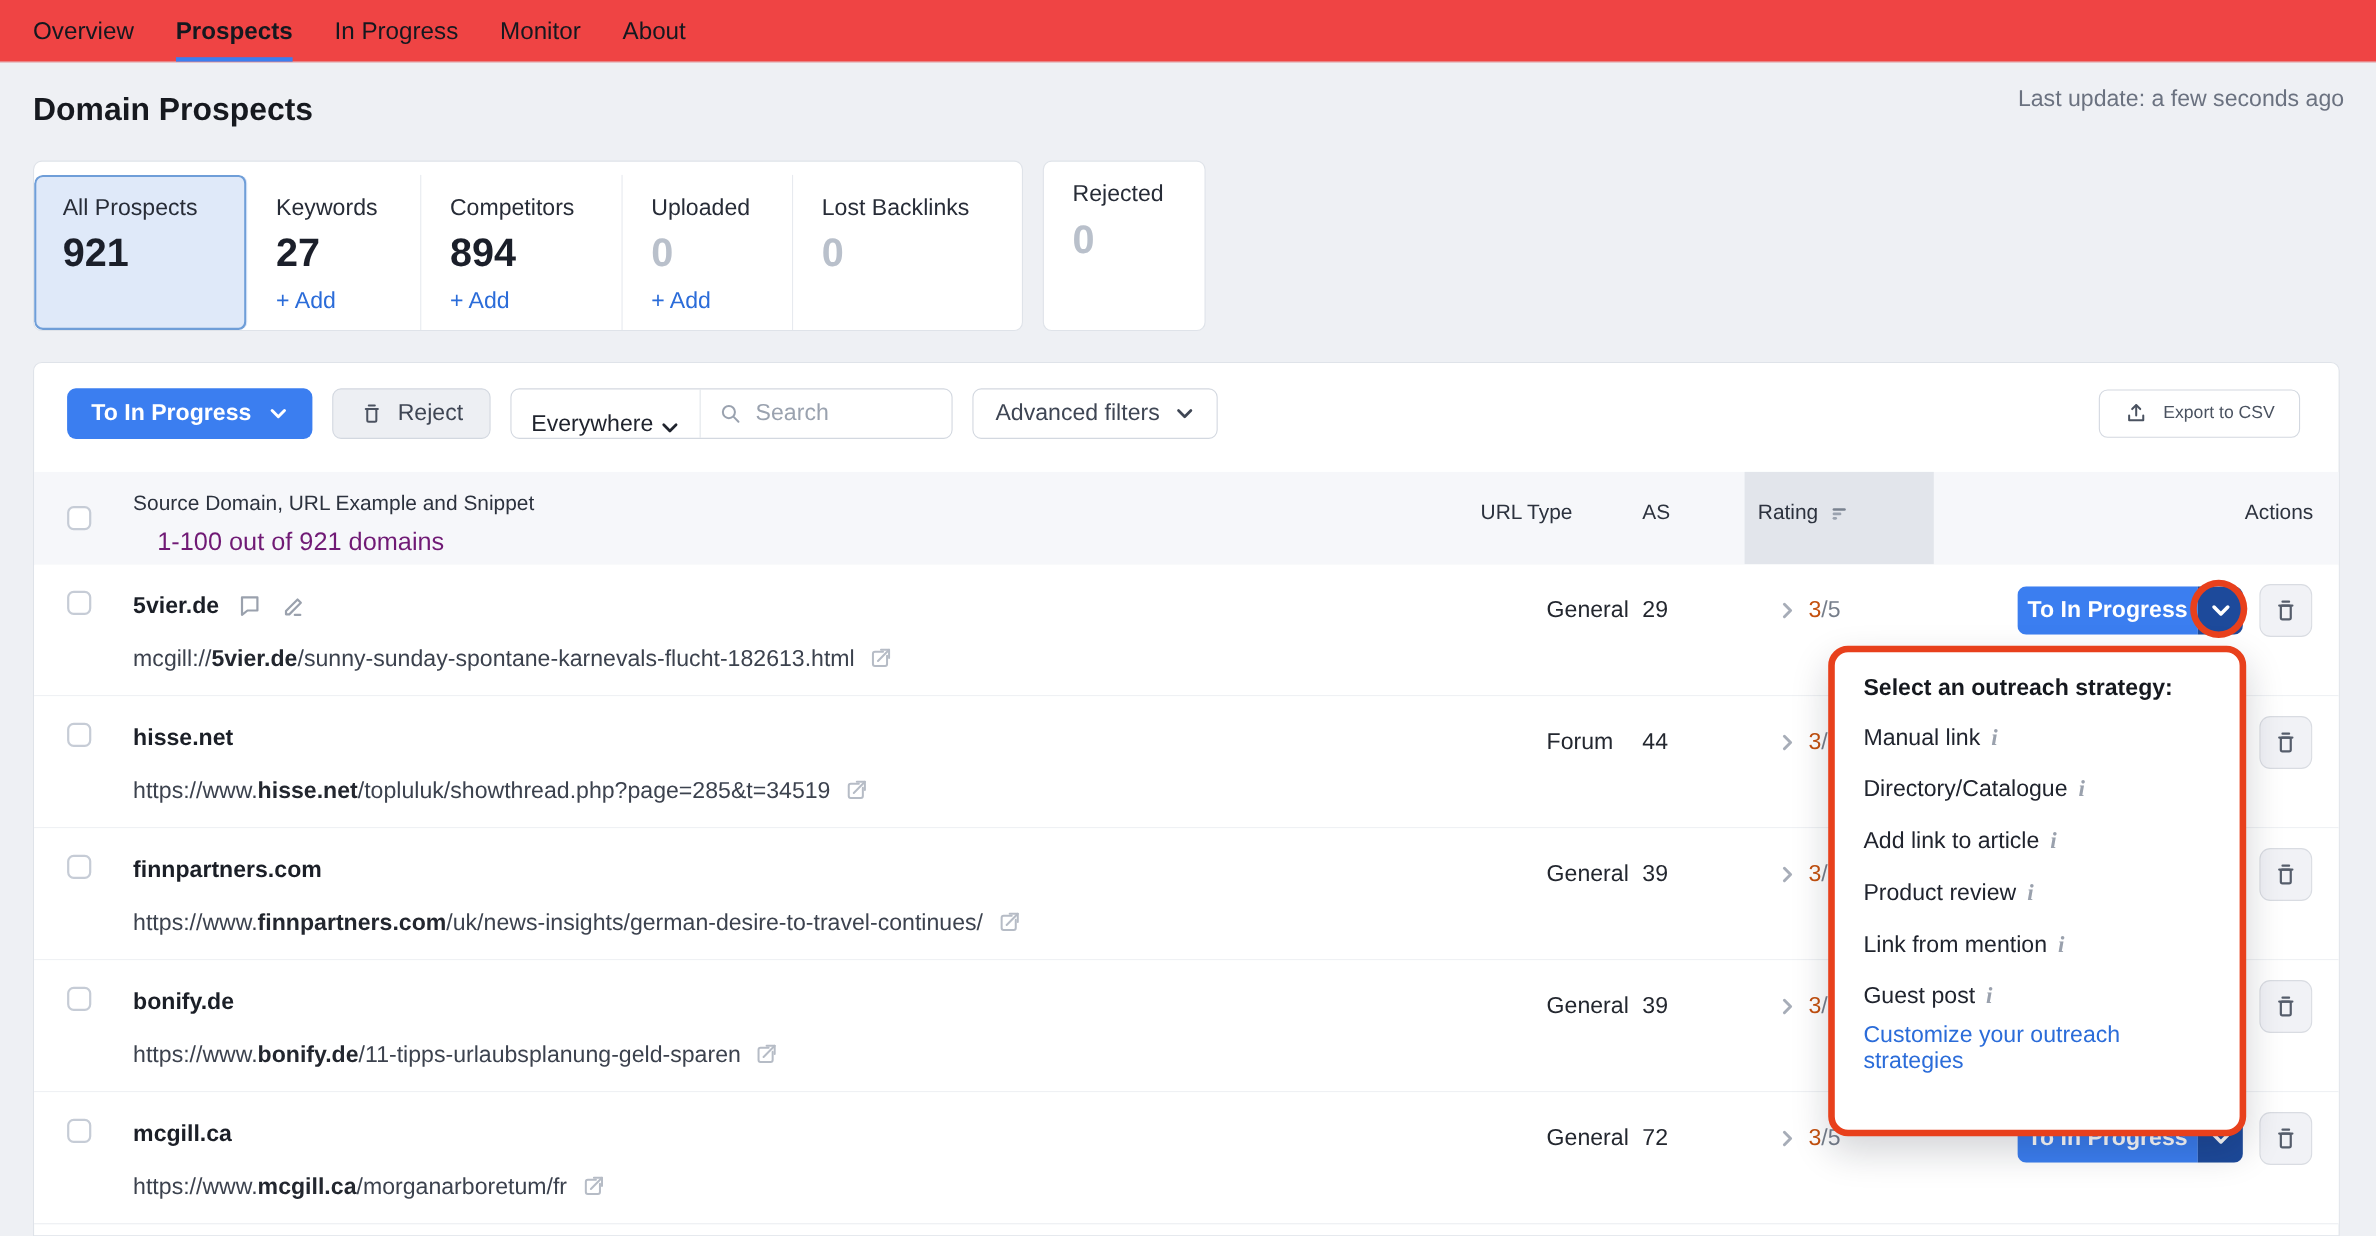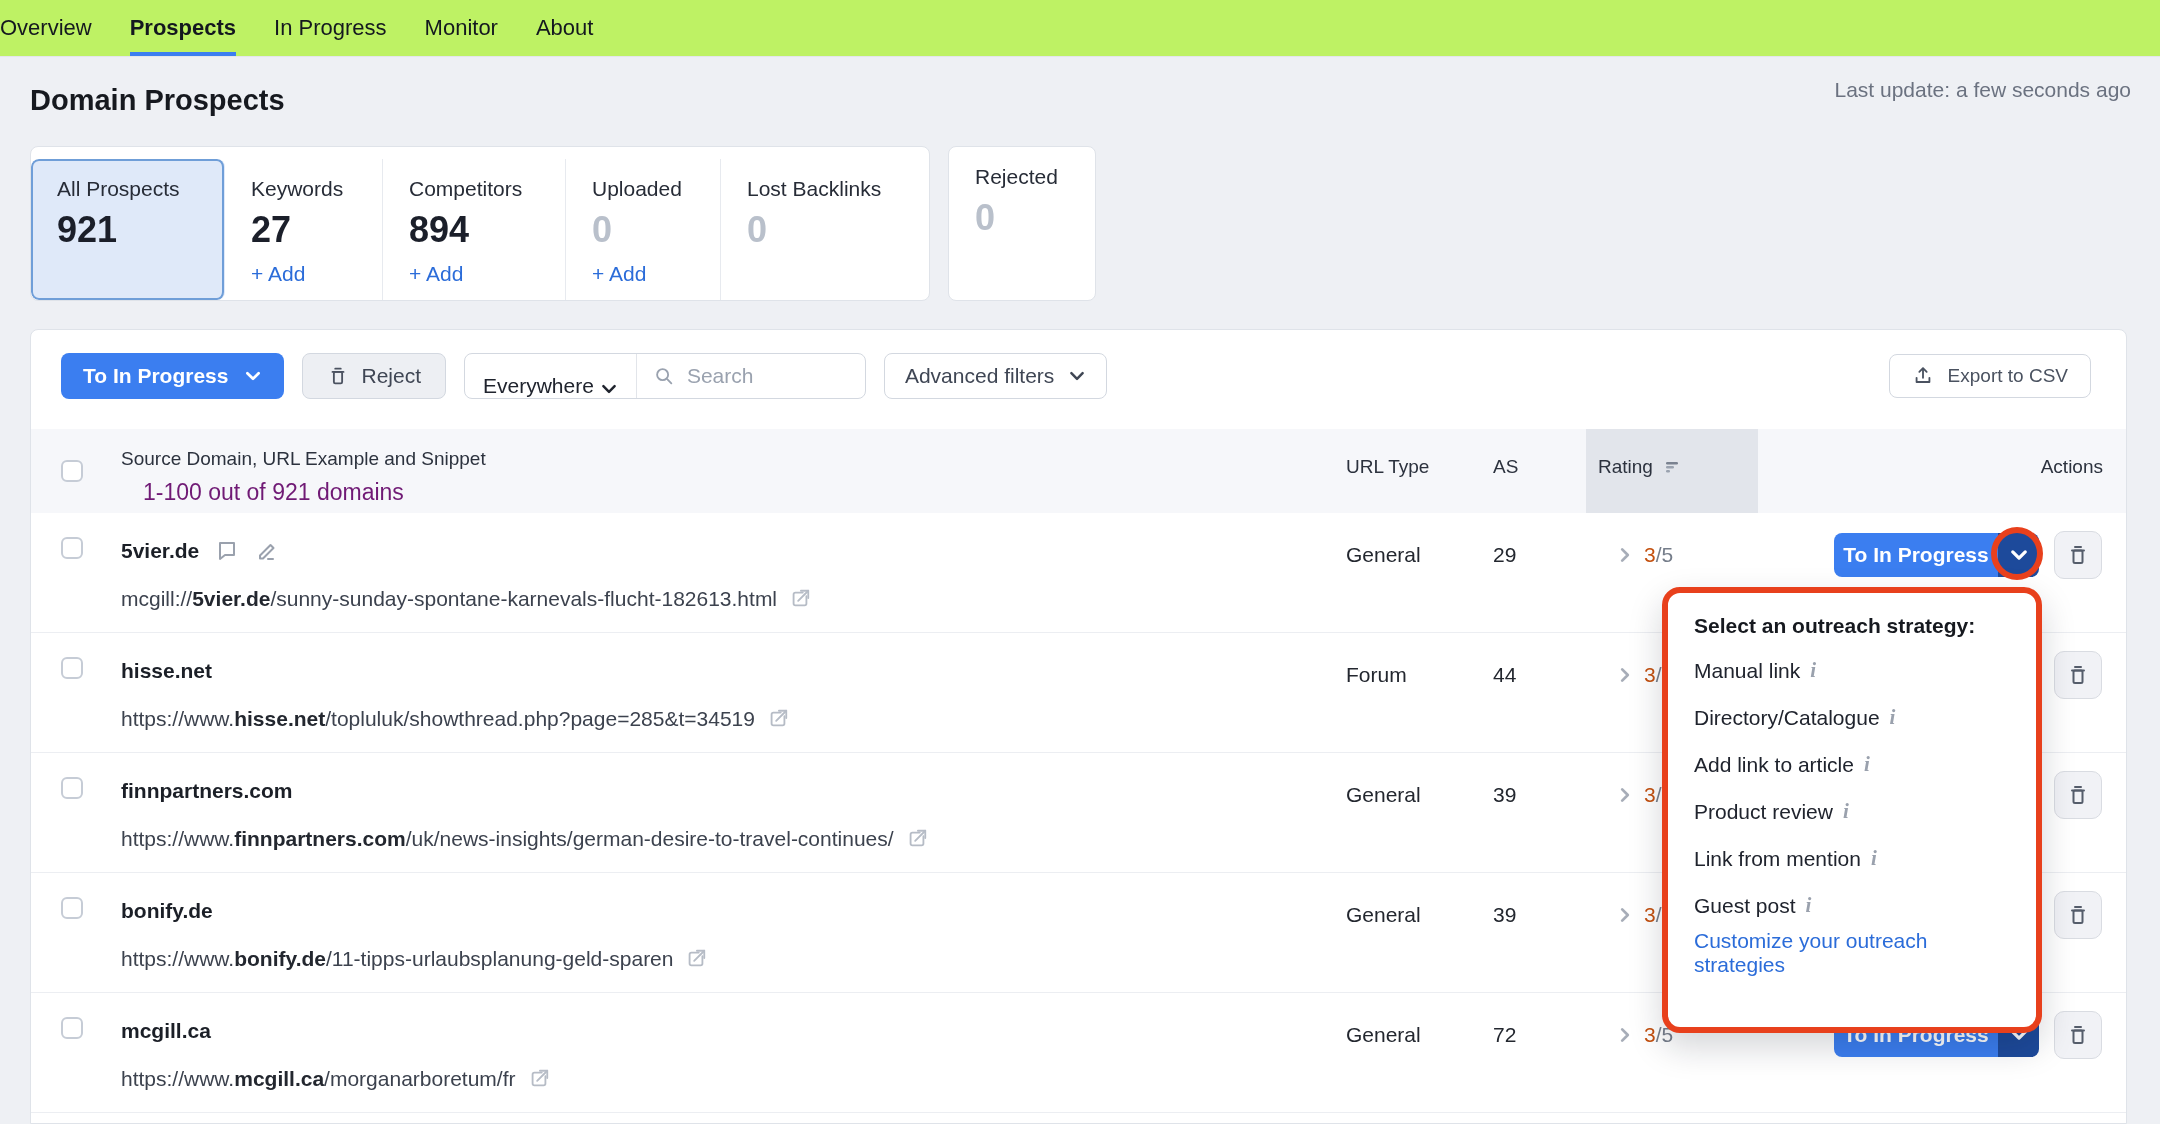--- a/index.html
+++ b/index.html
@@ -1,19 +1,19 @@
 <!DOCTYPE html>
 <html style="--accent_blue: #3b7ef0; --dark_blue: #1d4a9b; --link_blue: #2b6cd9; --green: #3f9779; --rating_orange: #c4500e; --annotation_red: #e8401c; --selected_tab_bg: #dfe9f9; --selected_tab_border: #6f9ed8;"><head>
 <meta charset="utf-8">
 <style>
   html,body{margin:0;padding:0;background:#eef0f4;font-family:"Liberation Sans","DejaVu Sans",sans-serif;color:#20242e;}
   #screen{position:relative;width:2160px;height:1124px;overflow:hidden;background:#eef0f4;}
 
   
-  .topnav{position:absolute;top:0;left:0;right:0;height:57px;background:#bef264;border-bottom:1px solid #e4e6ea;display:flex;align-items:stretch;gap:38px;z-index:5;box-sizing:border-box;}
+  .topnav{position:absolute;top:0;left:0;right:0;height:57px;background:#ef4444;border-bottom:1px solid #e4e6ea;display:flex;align-items:stretch;padding-left:30px;gap:38px;z-index:5;box-sizing:border-box;}
   .nav-item{display:flex;align-items:center;font-size:22px;font-weight:500;color:#14181f;cursor:pointer;border-bottom:4px solid transparent;padding-top:4px;box-sizing:border-box;}
   .nav-item.active{border-bottom-color:var(--accent_blue,#3b7ef0);font-weight:600;}
 
   
   .page-title{position:absolute;left:30px;top:84px;font-size:29px;font-weight:700;color:#16191f;}
   .header-right{position:absolute;right:29px;top:78px;display:flex;align-items:center;gap:26px;}
   .last-update{font-size:21px;color:#6b7280;}
   .btn-green{height:46px;background:var(--green,#3f9779);color:#fff;font-size:21px;font-weight:600;border-radius:8px;display:flex;align-items:center;gap:18px;padding:0 22px;cursor:pointer;}
 
   
@@ -34,40 +34,40 @@
   
   .toolbar-left{position:absolute;left:30px;top:23px;display:flex;gap:18px;height:46px;}
   .btn-primary{background:var(--accent_blue,#3b7ef0);color:#fff;border:none;border-radius:8px;font-size:21px;font-weight:600;display:flex;align-items:center;gap:16px;padding:0 22px;cursor:pointer;}
   .btn-gray{background:#edeff3;border:1px solid #d3d8e0;border-radius:8px;color:#3f4654;font-size:21px;display:flex;align-items:center;gap:12px;padding:0 24px;box-sizing:border-box;cursor:pointer;}
   .combo{display:flex;border:1px solid #d3d8e0;border-radius:8px;background:#fff;box-sizing:border-box;align-items:stretch;}
   .combo-select{display:flex;align-items:flex-end;gap:6px;padding:0 18px;font-size:21px;color:#20242e;border-right:1px solid #e2e5ea;cursor:pointer;}
   .combo-search{display:flex;align-items:center;gap:10px;padding:0 16px;width:196px;}
   .combo-search input{border:none;outline:none;font-size:21px;color:#20242e;width:150px;font-family:inherit;background:transparent;}
   .combo-search input::placeholder{color:#9aa2af;}
   .btn-outline{border:1px solid #d3d8e0;border-radius:8px;background:#fff;color:#3f4654;font-size:21px;display:flex;align-items:center;gap:14px;padding:0 20px;box-sizing:border-box;cursor:pointer;}
-  .export-btn{position:absolute;right:35px;top:24px;height:44px;border:1px solid #d3d8e0;border-radius:8px;background:#fff;color:#4a5260;font-size:19px;display:flex;align-items:center;gap:14px;padding:0 22px;box-sizing:border-box;cursor:pointer;}
+  .export-btn{position:absolute;right:35px;top:24px;height:44px;border:1px solid #d3d8e0;border-radius:8px;background:#fff;color:#4a5260;font-size:16px;display:flex;align-items:center;gap:14px;padding:0 22px;box-sizing:border-box;cursor:pointer;}
 
   
   .thead{position:absolute;left:0;right:0;top:99px;height:84px;background:#f6f7fa;border-bottom:1px solid #e6e8ed;}
   .rating-hl{position:absolute;left:1555px;top:0;width:172px;height:84px;background:#e2e5eb;}
   .th{position:absolute;font-size:19px;color:#2c323e;}
   .th-range{position:absolute;font-size:23px;color:#701a75;margin-left:22px;}
   .checkbox{width:22px;height:22px;border:2px solid #c6ccd6;border-radius:6px;background:#fff;box-sizing:border-box;cursor:pointer;}
 
   
   .tbody{position:absolute;left:0;right:0;top:183px;}
   .row{position:relative;height:119px;border-bottom:1px solid #eceef2;background:#fff;}
   .row .checkbox{position:absolute;left:30px;top:24px;}
   .domain-line{position:absolute;left:90px;top:26px;display:flex;align-items:center;gap:16px;}
   .domain{font-size:21px;font-weight:700;color:#1b1f27;}
   .row-note-icon{color:#9aa1ad;display:flex;cursor:pointer;}
   .url-line{position:absolute;left:90px;top:74px;font-size:21px;color:#3c424e;display:flex;align-items:center;gap:12px;white-space:nowrap;}
   .url-line b{font-weight:700;color:#23272f;}
   .ext-icon{color:#b6bcc6;display:flex;cursor:pointer;}
-  .cell-type{position:absolute;left:1315px;top:30px;font-size:21px;color:#23272f;}
+  .cell-type{position:absolute;left:1375px;top:30px;font-size:21px;color:#23272f;}
   .cell-as{position:absolute;left:1462px;top:30px;font-size:21px;color:#23272f;}
   .cell-rating{position:absolute;left:1585px;top:30px;display:flex;align-items:center;gap:10px;font-size:21px;}
   .rating-caret{color:#a7adb8;display:flex;cursor:pointer;}
   .rating-val{color:var(--rating_orange,#c4500e);}
   .rating-total{color:#757d8a;}
   .row-btn{position:absolute;left:1803px;top:20px;width:205px;height:44px;border-radius:8px;display:flex;overflow:hidden;cursor:pointer;}
   .row-btn-label{flex:1;background:var(--accent_blue,#3b7ef0);color:#fff;font-size:21px;font-weight:600;display:flex;align-items:center;justify-content:center;}
   .row-btn-caret{width:41px;background:var(--dark_blue,#1d4a9b);display:flex;align-items:center;justify-content:center;color:#fff;}
   .trash-btn{position:absolute;left:2023px;top:18px;width:48px;height:48px;border-radius:10px;background:#f1f2f6;border:1px solid #d9dce2;display:flex;align-items:center;justify-content:center;color:#555d6b;box-sizing:border-box;cursor:pointer;}
 

